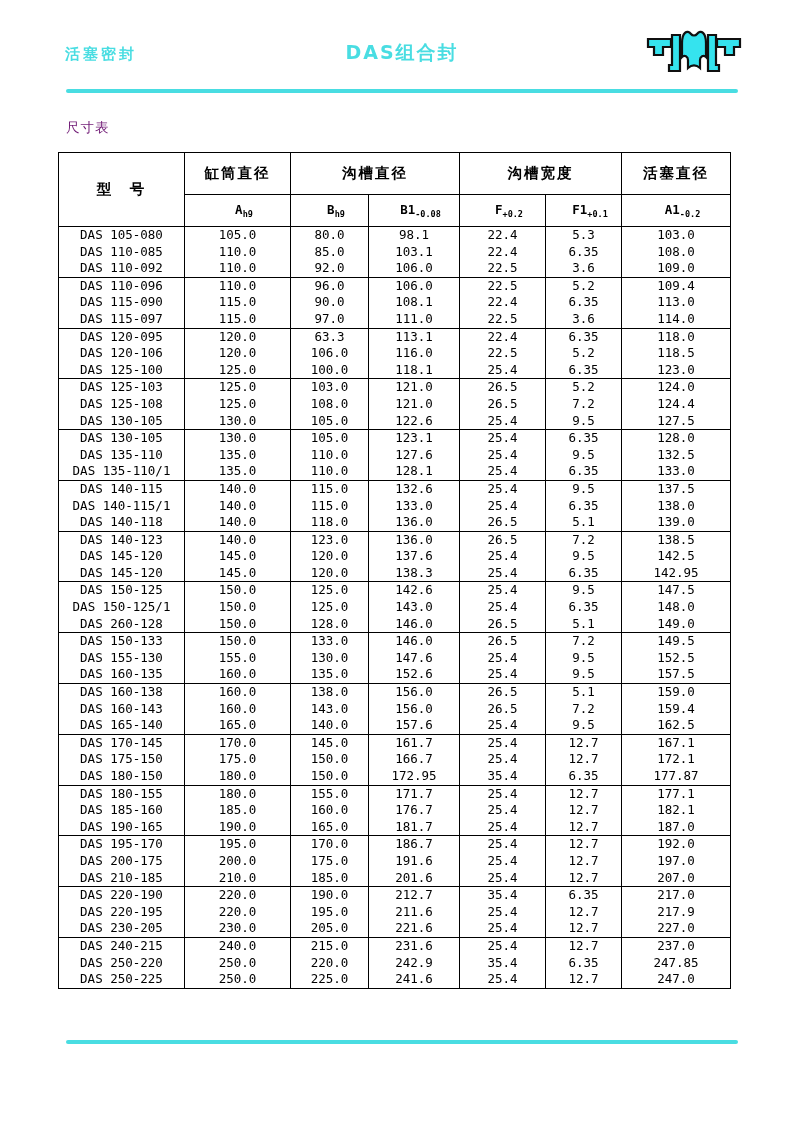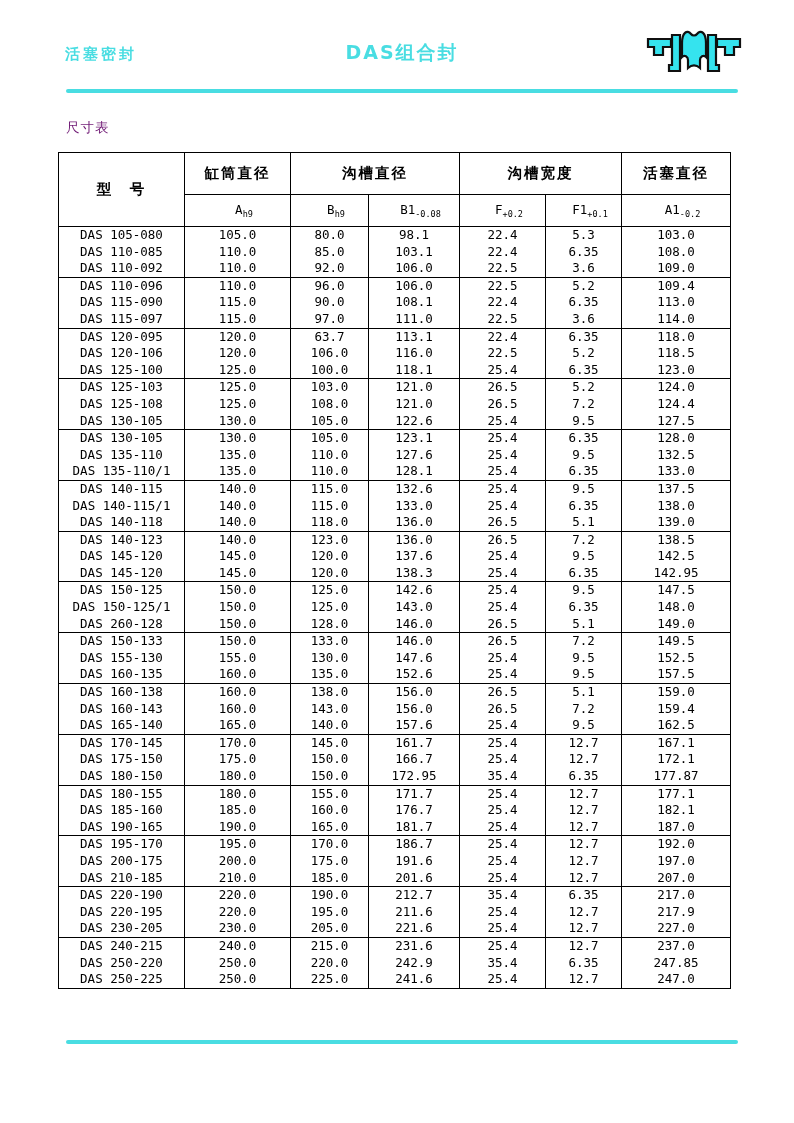--- a/index.html
+++ b/index.html
@@ -42,21 +42,21 @@
   }
   table.dims th,table.dims td{
     padding:0;text-align:center;vertical-align:middle;overflow:hidden;white-space:nowrap;
   }
   thead th{border:1px solid #000;}
   thead tr.main-head th{
     height:42px;font-family:"DejaVu Sans",sans-serif;
     font-weight:bold;font-size:14.5px;letter-spacing:2px;
   }
   thead tr.subhead th{
-    height:32px;font-weight:normal;font-size:12.5px;padding-left:13px;
+    height:32px;font-weight:bold;font-size:12.5px;padding-left:13px;
   }
   .subscript{font-size:8.5px;vertical-align:-3px;letter-spacing:0;}
   tbody td{
     height:16.6px;font-size:12.5px;line-height:16.6px;
     border-left:1px solid #000;border-right:1px solid #000;
   }
   tbody tr.group-start td{border-top:1px solid #000;}
 </style>
 </head>
 <body>
@@ -167,21 +167,21 @@
           <td>111.0</td>
           <td>22.5</td>
           <td>3.6</td>
           <td>114.0</td>
         </tr>
       </tbody>
       <tbody>
         <tr class="group-start">
           <td>DAS 120-095</td>
           <td>120.0</td>
-          <td>63.7</td>
+          <td>63.3</td>
           <td>113.1</td>
           <td>22.4</td>
           <td>6.35</td>
           <td>118.0</td>
         </tr>
         <tr>
           <td>DAS 120-106</td>
           <td>120.0</td>
           <td>106.0</td>
           <td>116.0</td>

